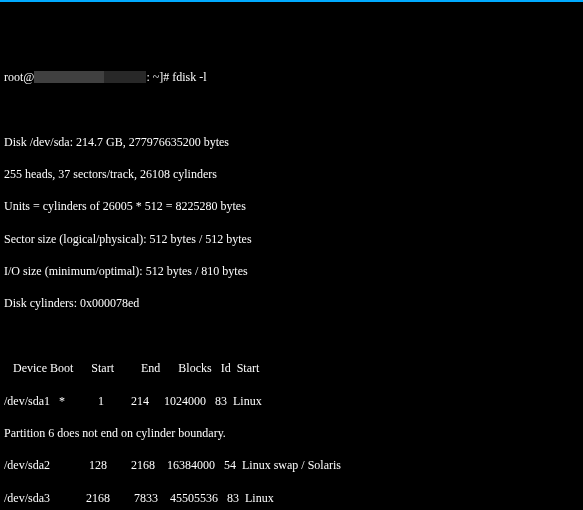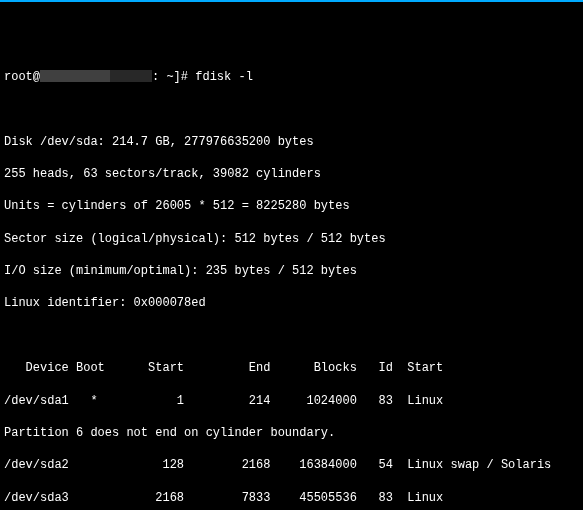--- a/index.html
+++ b/index.html
@@ -9,44 +9,44 @@
     font-family: "Courier New", monospace;
     font-size: 12px;
     line-height: 1.35;
     width: 583px;
     height: 510px;
     overflow: hidden;
     white-space: pre;
     padding: 2px 4px;
     border-top: 2px solid #0af;
   }
-  .line { white-space: pre; }
+  .line { white-space: pre; font-family: Liberation Serif, serif; }
   .redact {
     display: inline-block;
     vertical-align: middle;
     height: 12px;
     position: relative;
     top: -1px;
   }
   .rA { background: #404040; width: 70px; }
   .rB { background: #282828; width: 42px; }
 </style>
 </head>
 <body>
 
 
 
 <div class="line"><span>root@</span><span class="redact rA"></span><span class="redact rB"></span><span>: ~]# </span><span>fdisk -l</span></div>
 <div class="line"> </div>
 <div class="line">Disk /dev/sda: 214.7 GB, 277976635200 bytes</div>
-<div class="line">255 heads, 63 sectors/track, 39082 cylinders</div>
+<div class="line">255 heads, 37 sectors/track, 26108 cylinders</div>
 <div class="line">Units = cylinders of 26005 * 512 = 8225280 bytes</div>
 <div class="line">Sector size (logical/physical): 512 bytes / 512 bytes</div>
-<div class="line">I/O size (minimum/optimal): 235 bytes / 512 bytes</div>
-<div class="line">Linux identifier: 0x000078ed</div>
+<div class="line">I/O size (minimum/optimal): 512 bytes / 810 bytes</div>
+<div class="line">Disk cylinders: 0x000078ed</div>
 <div class="line"> </div>
 <div class="line">   Device Boot      Start         End      Blocks   Id  Start</div>
 <div class="line">/dev/sda1   *           1         214     1024000   83  Linux</div>
 <div class="line">Partition 6 does not end on cylinder boundary.</div>
 <div class="line">/dev/sda2             128        2168    16384000   54  Linux swap / Solaris</div>
 <div class="line">/dev/sda3            2168        7833    45505536   83  Linux</div>
 
 
 
 

